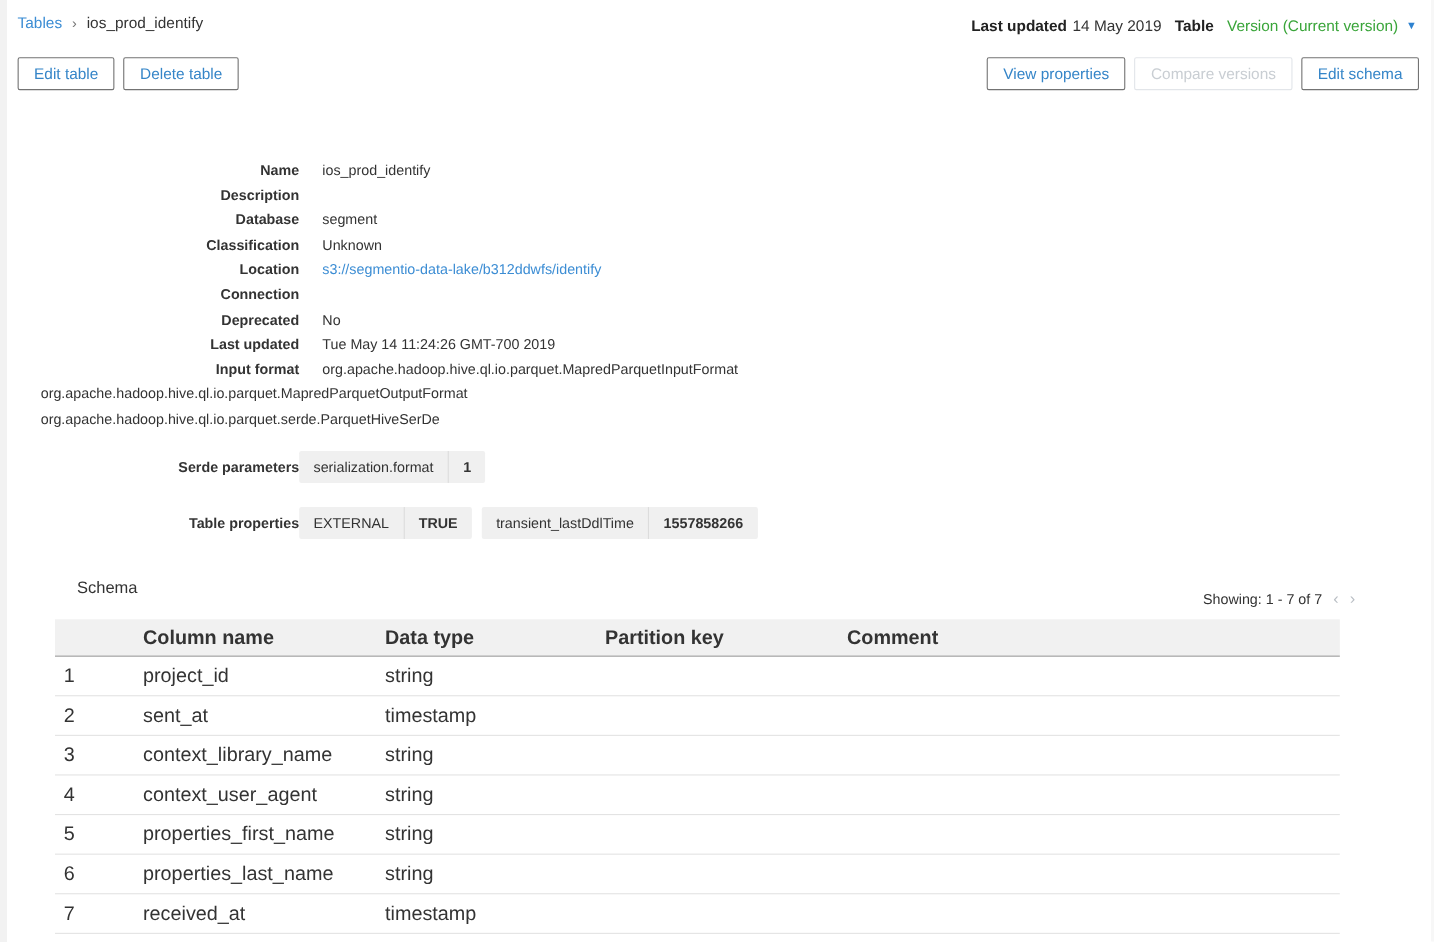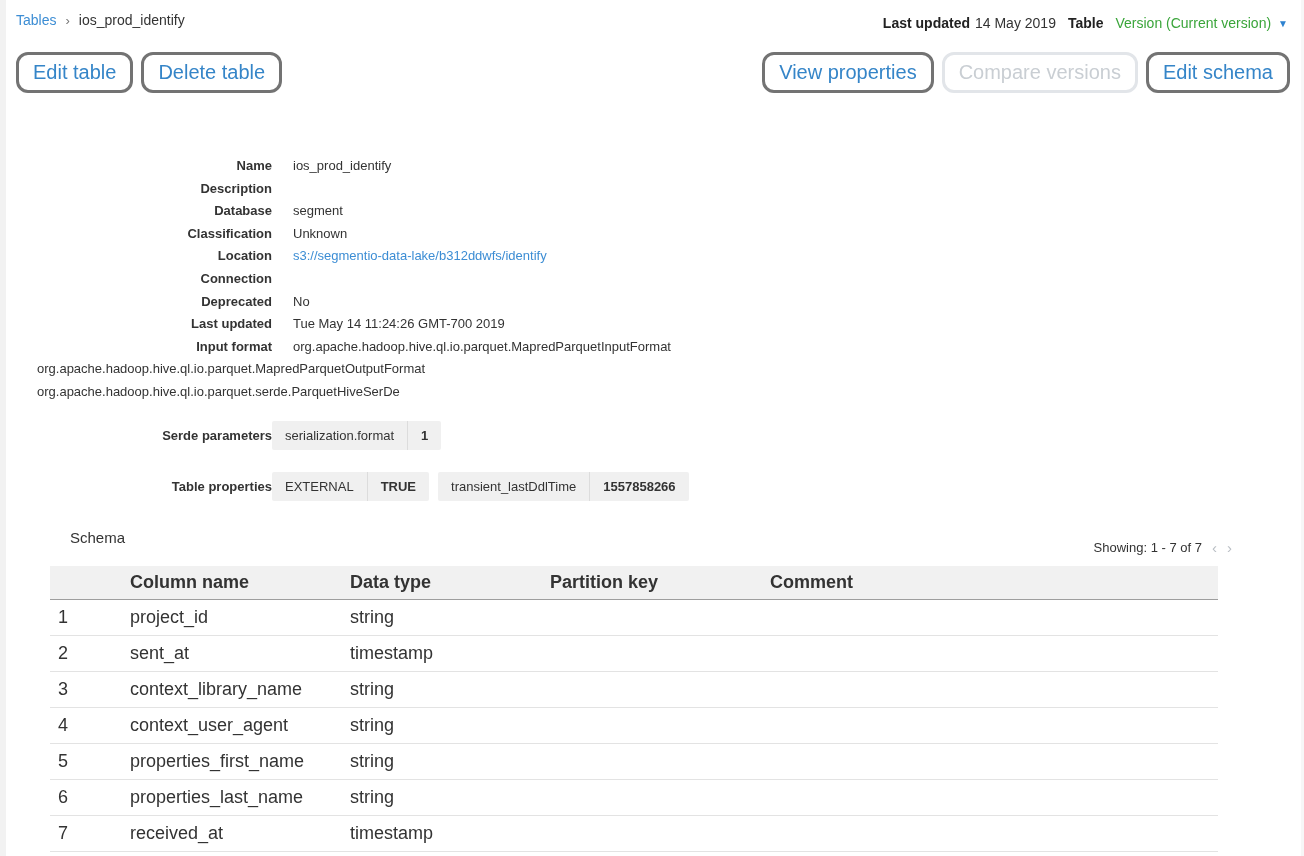--- a/index.html
+++ b/index.html
@@ -17,43 +17,43 @@
   .crumb-current { color:#333; }
   .meta { font-size:14px; display:flex; align-items:center; gap:12px; padding-top:3px; padding-right:2px; }
   .meta b { color:#222; }
   .meta .plain { color:#333; margin-left:-7px; }
   .version-select { color:#3aa53a; cursor:pointer; display:flex; align-items:center; gap:7px; }
   .caret { color:#2e82d0; font-size:10px; line-height:1; padding-top:2px; }
 
   
   .btnrow { display:flex; justify-content:space-between; margin-top:21px; }
   .btngroup { display:flex; gap:8px; }
-  .btn { font-family:"Liberation Sans", sans-serif; font-size:20px; background:#fff;
-         color:#3585c8; border:3px solid #737373; border-radius:12px;
+  .btn { font-family:"Liberation Sans", sans-serif; font-size:14px; background:#fff;
+         color:#3585c8; border:1px solid #737373; border-radius:2px;
          padding:6px 14px; cursor:pointer; }
   .btn.disabled { color:#c9ced3; border-color:#e2e5e9; cursor:default; }
 
   
   .details { margin-top:62px; font-size:13px; }
   .drow { display:flex; line-height:22.6px; }
   .dlabel { width:256px; text-align:right; font-weight:bold; color:#333; flex:none; }
   .dvalue { margin-left:21px; color:#333; }
   .dvalue a { color:#3c8dd4; text-decoration:none; cursor:pointer; }
 
   
   .chiprow { display:flex; align-items:center; margin-top:17px; font-size:13px; }
   .chiprow .dlabel { padding-top:1px; }
   .chips { display:flex; gap:9px;align-items:center; }
   .chip { display:inline-flex; align-items:stretch; background:#f0f0f0; border-radius:2px; }
   .chip .k { padding:7px 13px; }
   .chip .sep { width:1px; background:#dcdcdc; margin:0; }
   .chip .v { padding:7px 13px; font-weight:bold; }
 
   
-  .schema-head { margin-top:28px; margin-left:54px; font-size:15px; color:#333; }
+  .schema-head { margin-top:36px; margin-left:54px; font-size:15px; color:#333; }
   .paging { display:flex; justify-content:flex-end; align-items:center; gap:10px;
             font-size:13px; color:#333; margin-top:-6px; padding-right:58px; }
   .pager { color:#b9bec4; font-size:15px; cursor:pointer; line-height:1; }
 
   table.schema { margin-top:11px; margin-left:34px; width:1168px; border-collapse:collapse;
                  table-layout:fixed; font-size:18px; }
   table.schema col.c0 { width:80px; }
   table.schema col.c1 { width:220px; }
   table.schema col.c2 { width:200px; }
   table.schema col.c3 { width:220px; }

